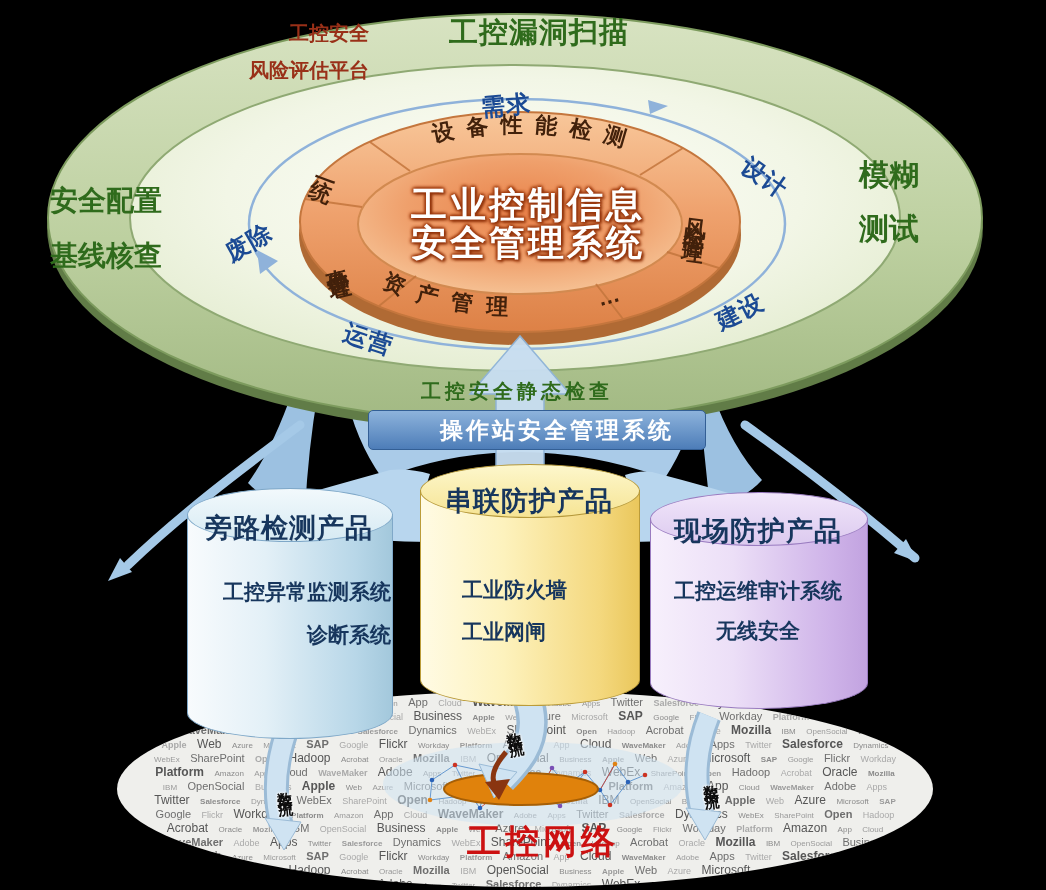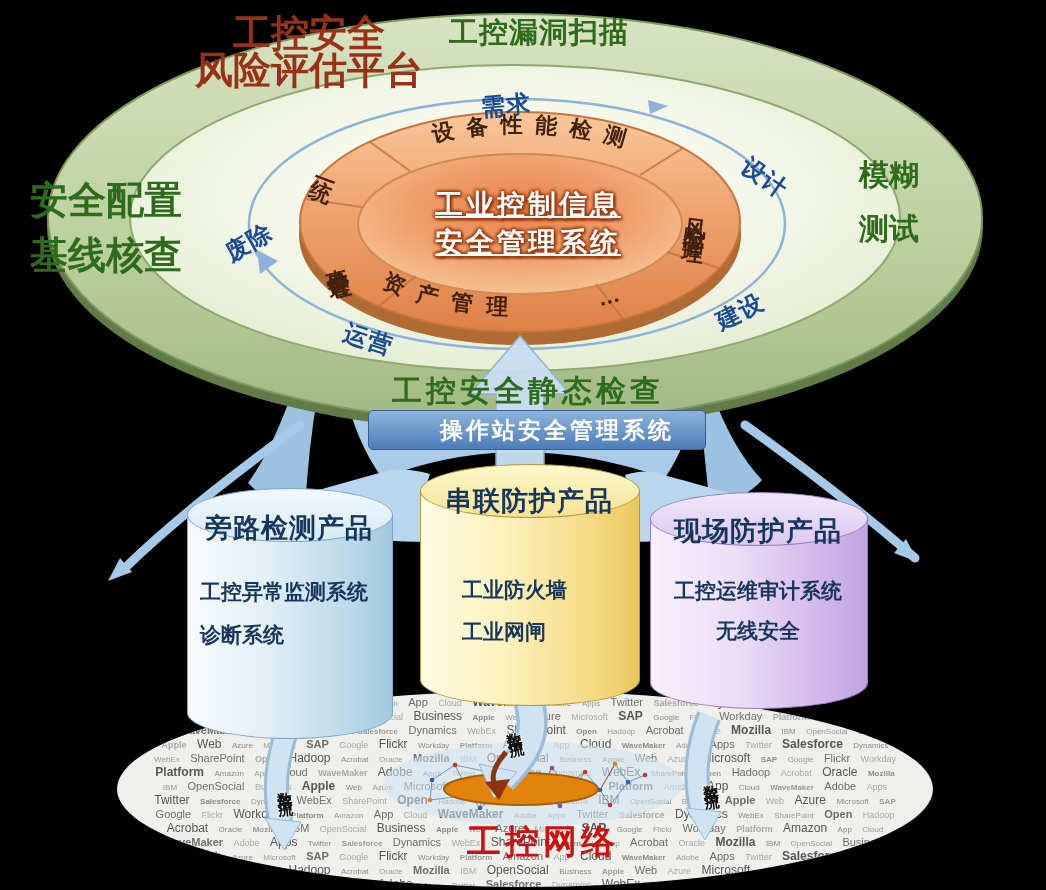--- a/index.html
+++ b/index.html
@@ -7,39 +7,39 @@
          font-family:"Liberation Sans",sans-serif;}
   .abs{position:absolute;left:0;top:0;}
   
   .lbl{position:absolute;transform:translate(-50%,-50%);white-space:pre-line;text-align:center;
        font-weight:bold;line-height:1.2;}
   .green-lbl{color:#2f6b1c;text-align:center;}
   .red-title{color:#993018;}
   .cycle-lbl{color:#1b4a94;font-size:24px;letter-spacing:1px;}
   .vlabel{position:absolute;writing-mode:vertical-rl;text-orientation:upright;font-weight:bold;
           color:#42210b;font-size:22px;white-space:nowrap;}
-  .center-title{font-size:28px;color:#ffffff;letter-spacing:3px;line-height:38px;
-    text-shadow:0 0 4px #9c3a10,2px 2px 3px #8a2f08,-1px -1px 3px #b04a18,1px -1px 3px #9c3a10,-1px 1px 3px #9c3a10;text-decoration:underline;}
+  .center-title{font-size:36px;color:#ffffff;letter-spacing:3px;line-height:38px;
+    text-shadow:0 0 4px #9c3a10,2px 2px 3px #8a2f08,-1px -1px 3px #b04a18,1px -1px 3px #9c3a10,-1px 1px 3px #9c3a10;}
   .banner{position:absolute;left:368px;top:410px;width:296px;height:38px;
     background:linear-gradient(180deg,#8db3dc,#4d7db8);border:1px solid #335f95;border-radius:5px;
     color:#fff;font-size:23px;font-weight:bold;letter-spacing:3px;
     display:flex;align-items:center;justify-content:center;padding-left:40px;}
   
   .cyl{position:absolute;}
   .cyl-body{position:absolute;left:0;top:0;width:100%;height:100%;
     border-style:solid;border-width:0 1px 1px 1px;border-radius:0 0 50% 50% / 0 0 26px 26px;}
   .cyl-cap{position:absolute;left:0;top:-26px;width:100%;height:52px;border-radius:50%;border:1px solid;}
   .cyl-title{position:absolute;width:100%;text-align:center;font-weight:bold;color:#17365d;font-size:27px;letter-spacing:1px;}
   .cyl-items{position:absolute;left:0;right:0;color:#17365d;font-weight:600;font-size:21px;white-space:nowrap;}
   .cyl-items div{white-space:nowrap;}
   #cyl-left{left:187px;top:514px;width:204px;height:224px;}
   #cyl-left .cyl-body{background:linear-gradient(90deg,#f8fbfd,#e3f0f7 38%,#b8d7e8 82%,#a3c8dc);border-color:#7fa8c8;}
   #cyl-left .cyl-cap{background:linear-gradient(180deg,#f2f9fc,#d6eaf3);border-color:#7fa8c8;}
   #cyl-left .cyl-title{top:-4px;}
-  #cyl-left .cyl-items{top:56px;line-height:43px;padding-left:13px;}
+  #cyl-left .cyl-items{top:56px;line-height:43px;padding-left:13px;text-align:right;}
   #cyl-mid{left:420px;top:490px;width:218px;height:215px;}
   #cyl-mid .cyl-body{background:linear-gradient(90deg,#fffbe4,#fdf2bd 38%,#f4d87e 82%,#eac75c);border-color:#bb9c3a;}
   #cyl-mid .cyl-cap{background:linear-gradient(180deg,#fdf7cc,#f6e494);border-color:#b5983a;}
   #cyl-mid .cyl-title{top:-7px;}
   #cyl-mid .cyl-items{top:79px;line-height:42px;padding-left:42px;}
   #cyl-right{left:650px;top:518px;width:216px;height:190px;}
   #cyl-right .cyl-body{background:linear-gradient(90deg,#f7f0fc,#ecdff7 38%,#cfb4e9 82%,#c2a3e0);border-color:#9a7cc0;}
   #cyl-right .cyl-cap{background:linear-gradient(180deg,#f1e6fa,#dccaef);border-color:#9a7cc0;}
   #cyl-right .cyl-title{top:-5px;}
   #cyl-right .cyl-items{top:53px;line-height:40px;text-align:center;}
@@ -228,28 +228,28 @@
   <div class="cyl" id="cyl-right">
     <div class="cyl-body"></div>
     <div class="cyl-cap"></div>
     <div class="cyl-title">现场防护产品</div>
     <div class="cyl-items">
       <div>工控运维审计系统</div>
       <div>无线安全</div>
     </div>
   </div>
 
-  <div class="lbl red-title" style="left:309px;top:52px;font-size:38px;line-height:37px;">工控安全
+  <div class="lbl red-title" style="left:309px;top:52px;font-size:20px;line-height:37px;text-align:right;">工控安全
 风险评估平台</div>
   <div class="lbl green-lbl" style="left:539px;top:32px;font-size:29px;letter-spacing:1px;">工控漏洞扫描</div>
   <div class="lbl green-lbl" style="left:889px;top:202px;font-size:30px;line-height:54px;">模糊
 测试</div>
-  <div class="lbl green-lbl" style="left:106px;top:228px;font-size:38px;line-height:55px;">安全配置
+  <div class="lbl green-lbl" style="left:106px;top:228px;font-size:28px;line-height:55px;">安全配置
 基线核查</div>
-  <div class="lbl green-lbl" style="left:528px;top:391px;font-size:30px;letter-spacing:4px;">工控安全静态检查</div>
+  <div class="lbl green-lbl" style="left:517px;top:391px;font-size:20px;letter-spacing:4px;">工控安全静态检查</div>
 
   <div class="lbl cycle-lbl" style="left:506px;top:106px;transform:translate(-50%,-50%) rotate(-5deg);">需求</div>
   <div class="lbl cycle-lbl" style="left:764px;top:178px;transform:translate(-50%,-50%) rotate(35deg);">设计</div>
   <div class="lbl cycle-lbl" style="left:740px;top:312px;transform:translate(-50%,-50%) rotate(-27deg);">建设</div>
   <div class="lbl cycle-lbl" style="left:368px;top:340px;transform:translate(-50%,-50%) rotate(18deg);">运营</div>
   <div class="lbl cycle-lbl" style="left:249px;top:243px;transform:translate(-50%,-50%) rotate(-30deg);">废除</div>
 
   <div class="vlabel" style="left:697px;top:217px;transform:translate(-50%,-50%) rotate(7deg);letter-spacing:8px;">风险管理</div>
   <div class="vlabel" style="left:332px;top:258px;transform:translate(-50%,-50%) rotate(-14deg);letter-spacing:3px;">事件管理</div>
   <div class="vlabel" style="left:329px;top:169px;transform:translate(-50%,-50%) rotate(20deg);letter-spacing:6px;">统一</div>

